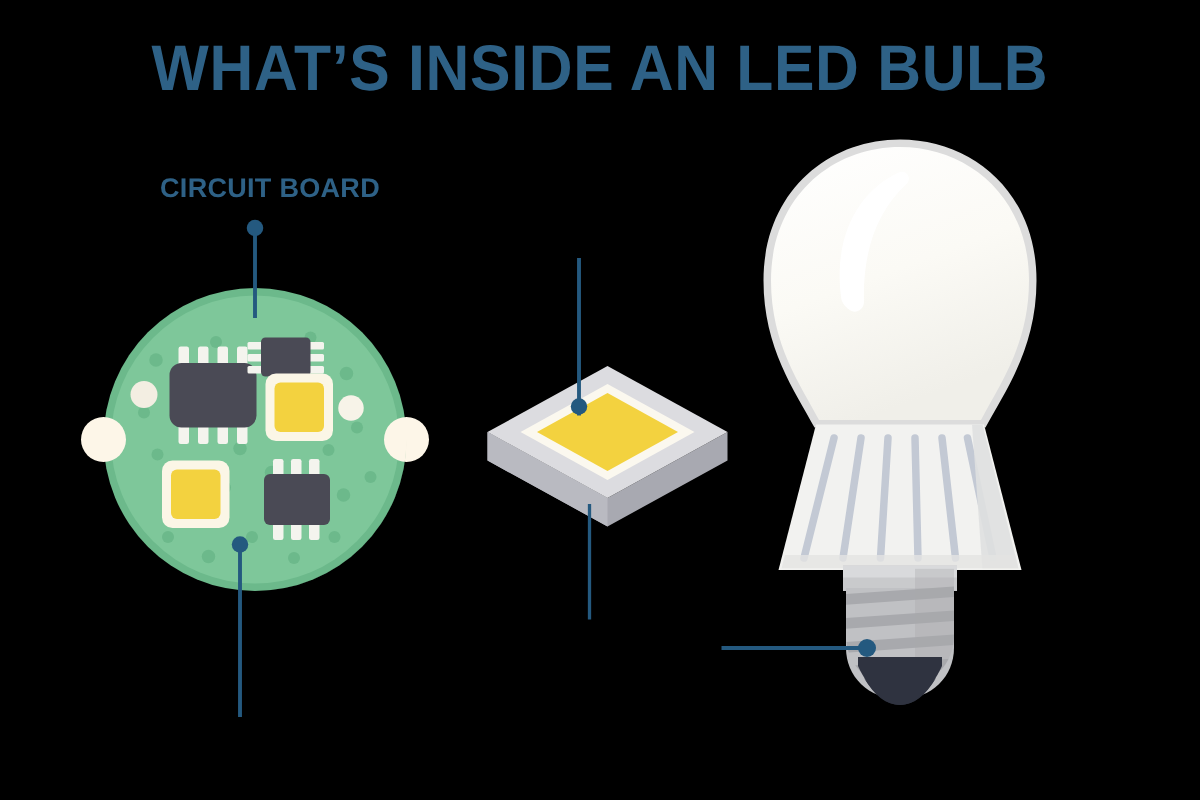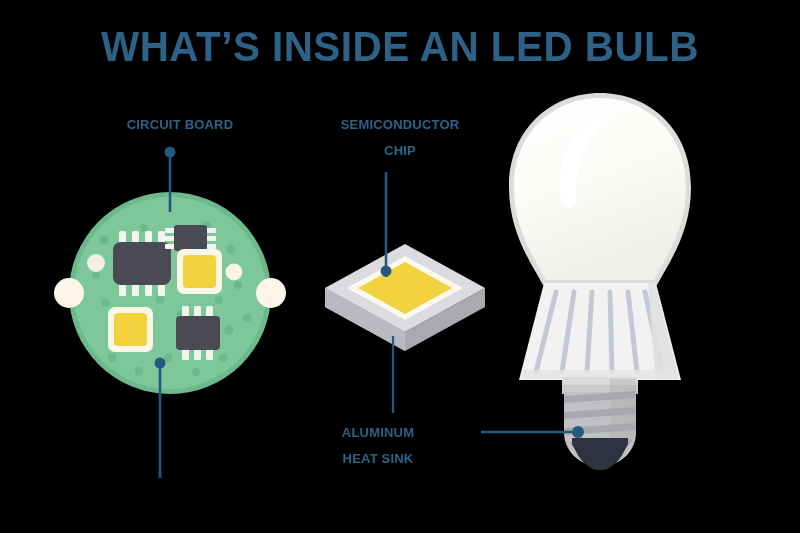--- a/index.html
+++ b/index.html
@@ -37,21 +37,21 @@
     width: 800px;
     text-align: center;
     font-size: 43px;
     font-weight: bold;
     letter-spacing: 0.5px;
     transform: scaleX(0.94);
     transform-origin: 50% 50%;
     color: #2e6186;
   }
   .callout-label {
-    font-size: 13px;
+    font-size: 18px;
     font-weight: bold;
     letter-spacing: 0.2px;
     line-height: 26px;
     text-align: center;
   }
   #label-circuit-board {
     left: 24px;
     top: 112px;
     width: 312px;
   }
@@ -293,17 +293,15 @@
           <circle cx="578" cy="432" r="6" fill="#24597f"></circle>
         </g>
       </g>
     </svg>
   </div>
 
   <div class="txt" id="title">WHAT’S INSIDE AN LED BULB</div>
 
   <div class="txt callout-label" id="label-circuit-board">CIRCUIT BOARD</div>
 
-  <div class="txt callout-label" id="label-semiconductor-chip"><span>SEMICONDUCTOR</span><br><span>CHIP</span></div>
-
-  <div class="txt callout-label" id="label-aluminum-heat-sink"><span>ALUMINUM</span><br><span>HEAT SINK</span></div>
+
 
 </div>
 
 </body></html>

